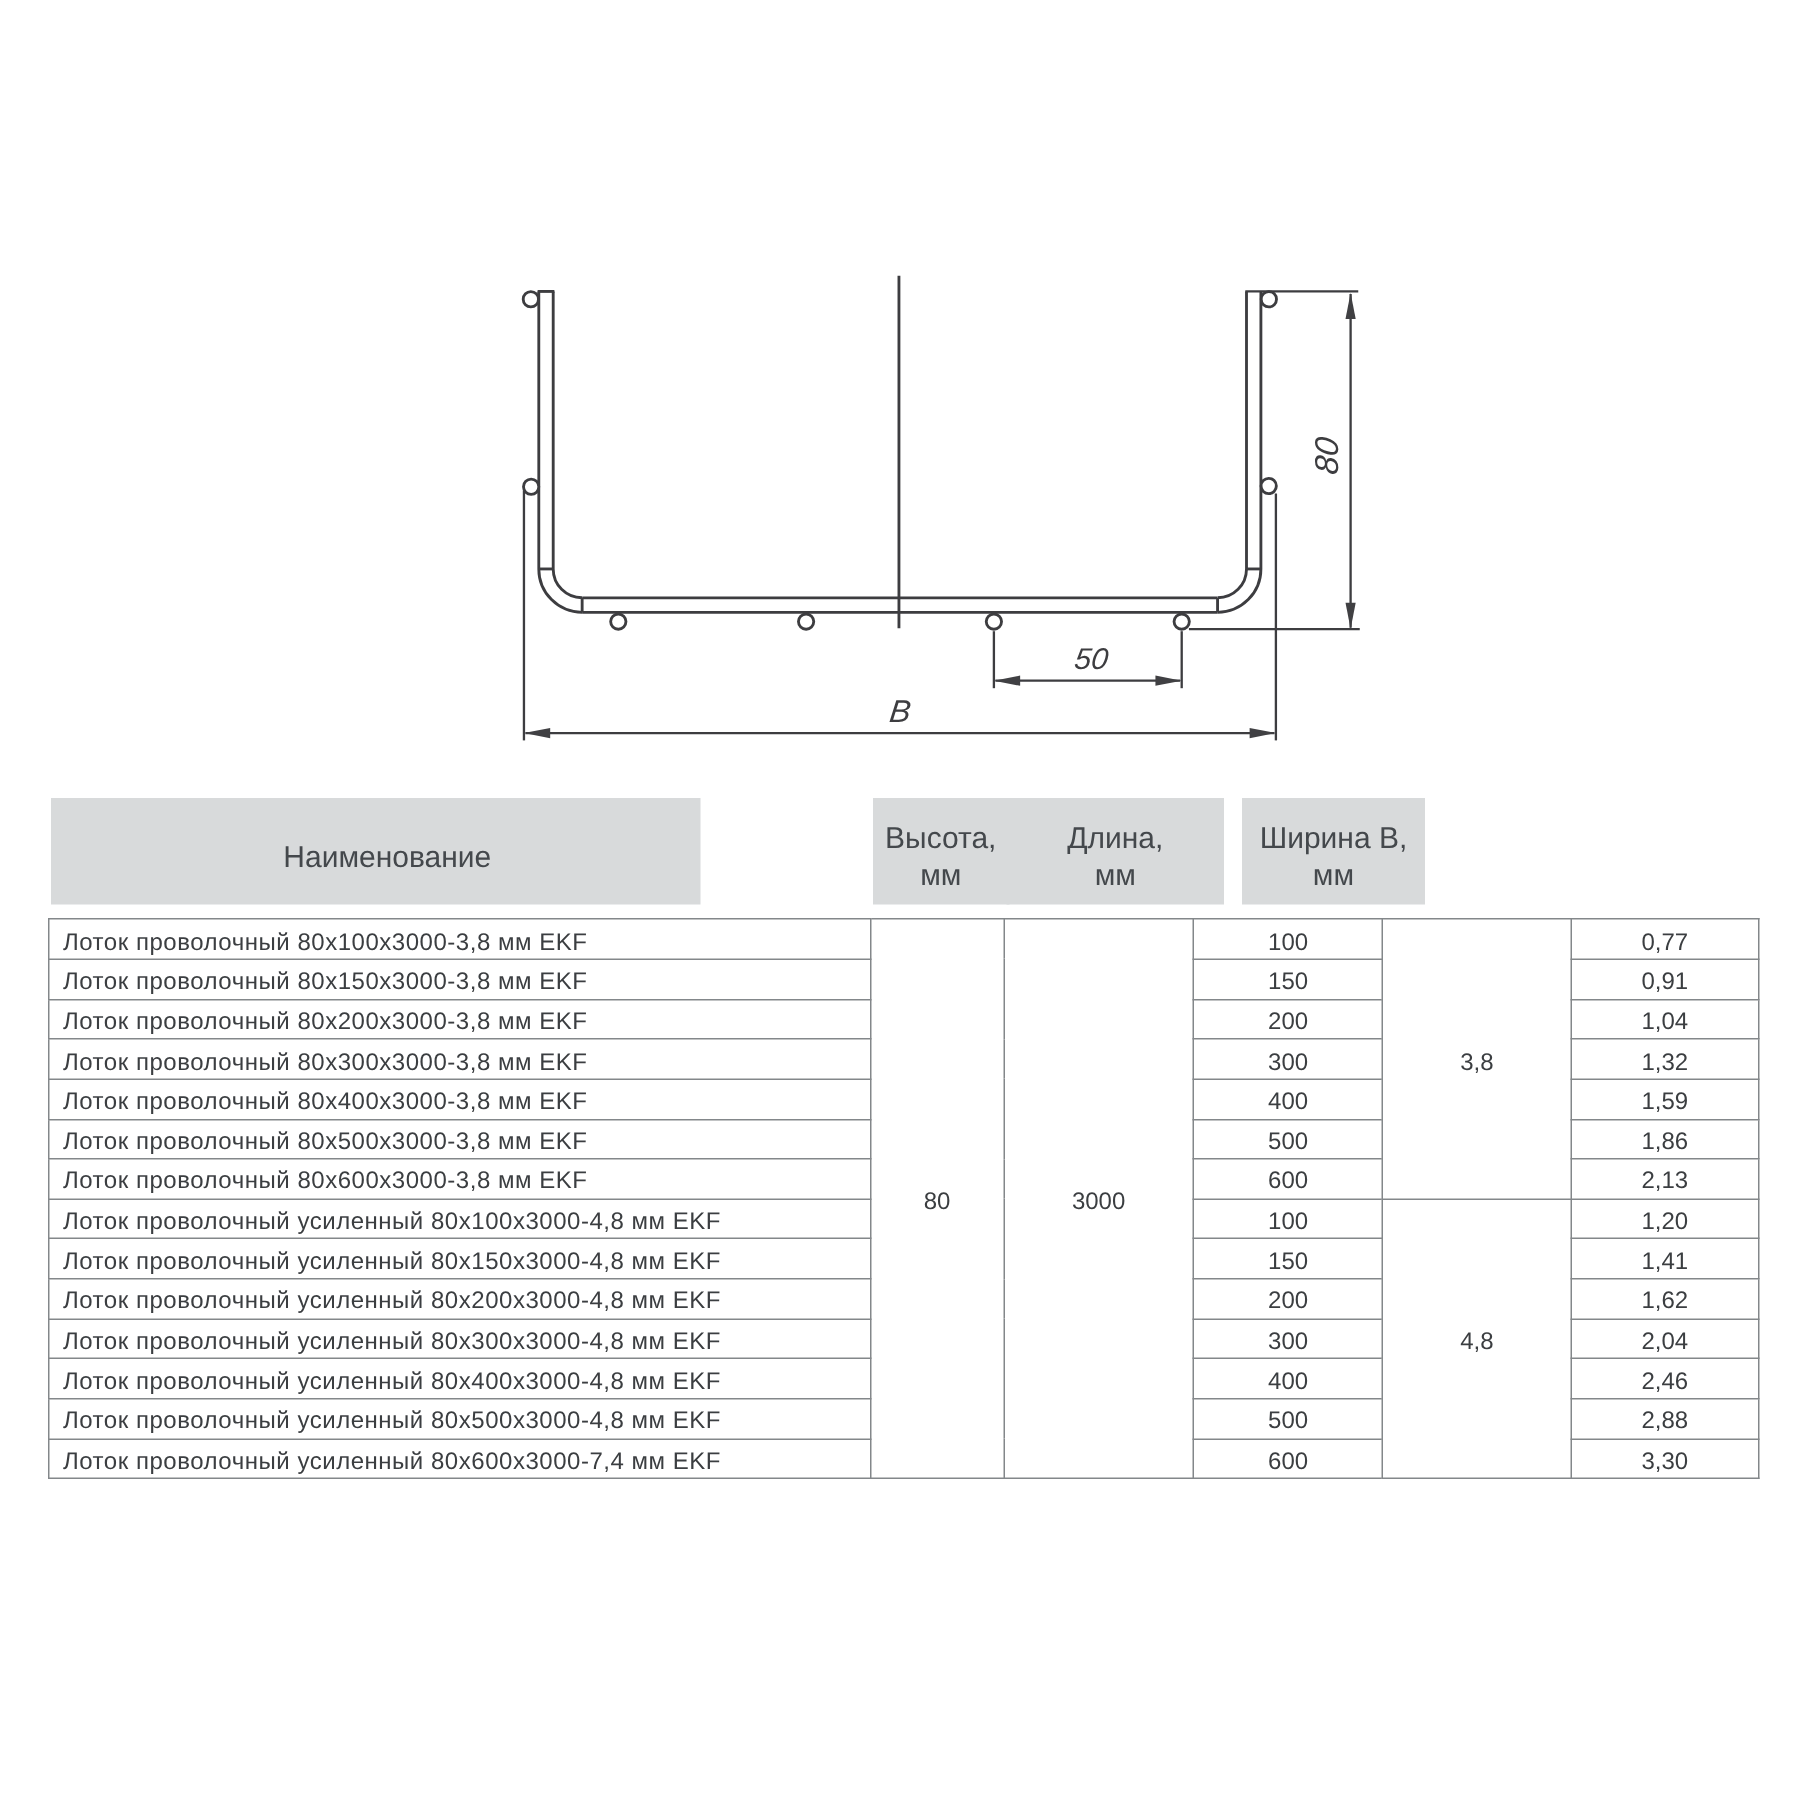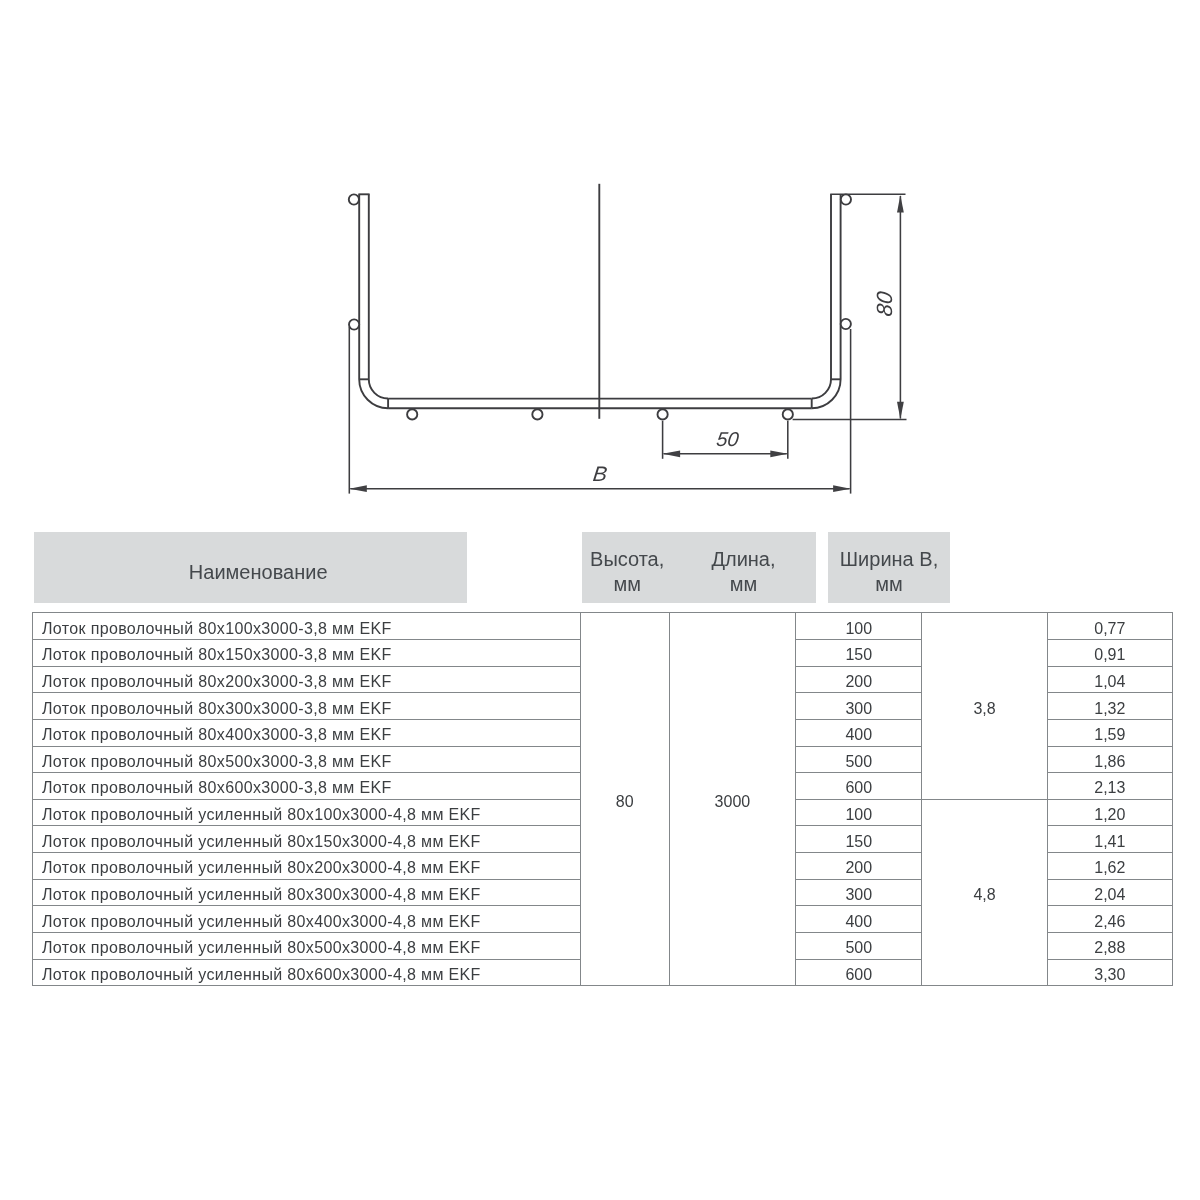--- a/index.html
+++ b/index.html
@@ -191,20 +191,20 @@
           <td>2,46</td>
         </tr>
 
 <tr>
           <td class="nm">Лоток проволочный усиленный 80х500х3000-4,8 мм EKF</td>
           <td>500</td>
           <td>2,88</td>
         </tr>
 
 <tr>
-          <td class="nm">Лоток проволочный усиленный 80х600х3000-4,8 мм EKF</td>
+          <td class="nm">Лоток проволочный усиленный 80х600х3000-7,4 мм EKF</td>
           <td>600</td>
           <td>3,30</td>
         </tr>
 </tbody>
     </table>
 
 </div>
 
 </body></html>

